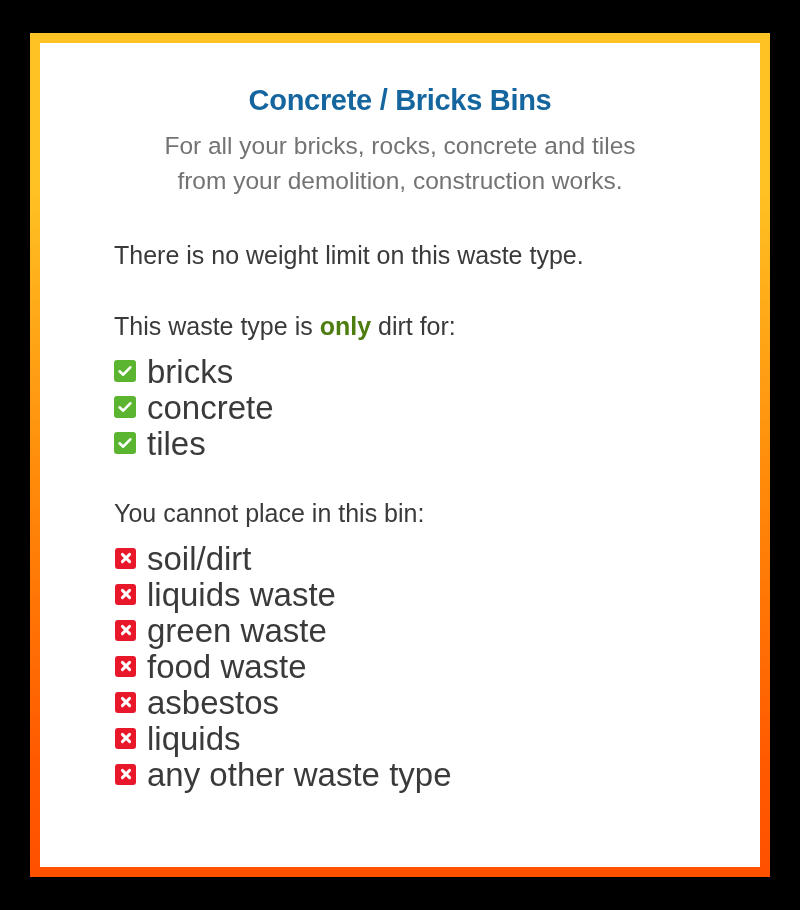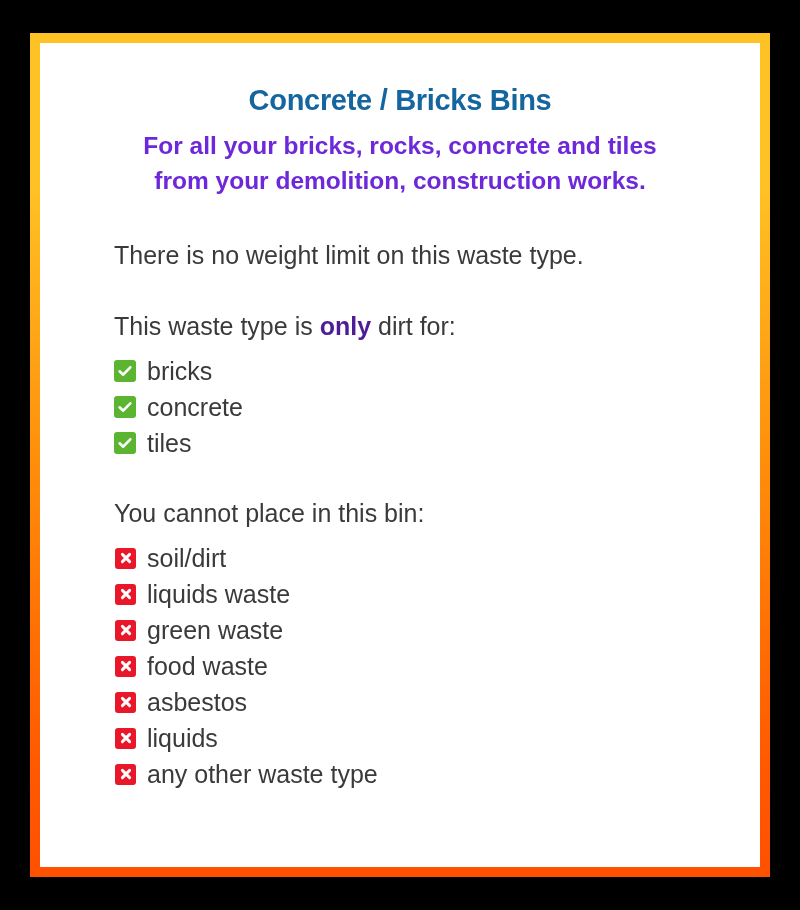--- a/index.html
+++ b/index.html
@@ -41,23 +41,23 @@
   .card-title {
     color: #15659F;
     font-size: 29px;
     font-weight: bold;
     letter-spacing: -0.3px;
     line-height: 1.05;
     margin: 0;
     font-family: "Liberation Sans", sans-serif;
   }
   .card-subtitle {
-    color: #6d28d9;
+    color: #737373;
     font-size: 24.5px;
-    font-weight: bold;
+    font-weight: normal;
     line-height: 1.42;
     margin: 14px 0 0 0;
     padding: 0 43px;
     font-family: "Liberation Sans", sans-serif;
   }
   .card-subtitle span { display: block; }
 
   
   .card-body {
     padding: 0 0 0 74px;
@@ -67,38 +67,38 @@
     line-height: 1.0;
     font-family: Liberation Sans, sans-serif;
   }
   .para {
     margin: 0;
     font-size: 25px;
     color: #3A3A3A;
   }
   .para b, .strong-inline {
     font-weight: bold;
-    color: #4c1d95;
+    color: #4d7c0f;
     margin-top: 44px;
   }
   .gap-lg { height: 46px; }
   .gap-list { height: 14px; }
   .gap-section { height: 40px; }
 
   
   ul.opt-list {
     list-style: none;
     margin: 0;
     padding: 0;
   }
   ul.opt-list li {
     display: flex;
     align-items: center;
     height: 36px;
-    font-size: 25px;
+    font-size: 33px;
     color: #3A3A3A;
   }
   .mark {
     flex: 0 0 auto;
     display: inline-flex;
     align-items: center;
     justify-content: center;
     margin-right: 11px;
   }
   .mark.yes {

